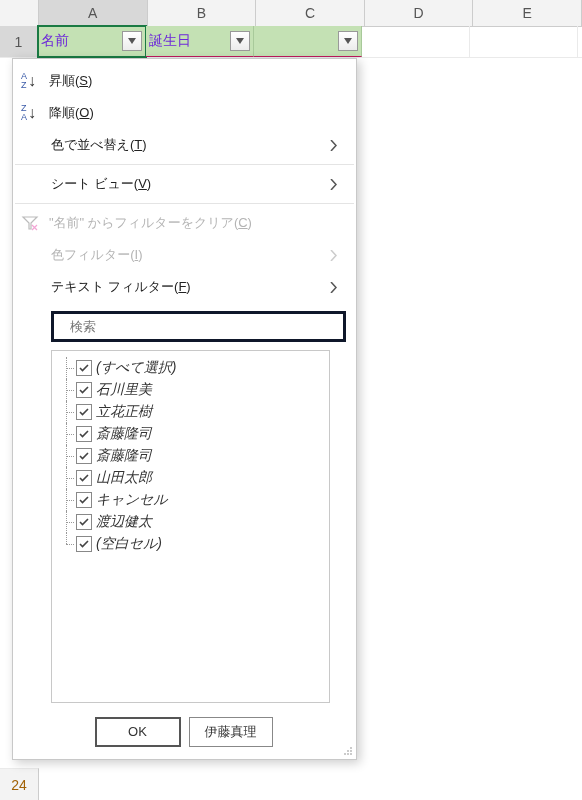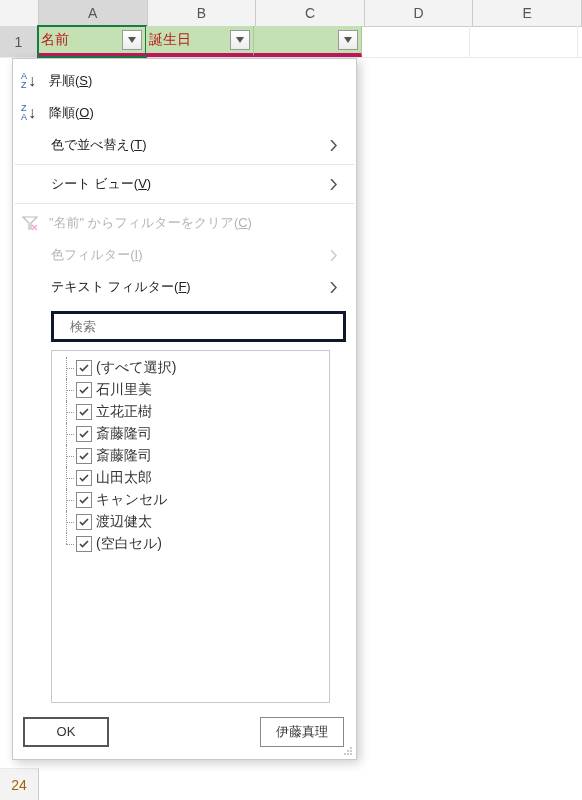--- a/index.html
+++ b/index.html
@@ -70,22 +70,22 @@
     border-right: 1px solid #eaeaea;
     display: flex; align-items: center;
     padding: 0 3px;
     font-size: 14px;
     position: relative;
     box-sizing: border-box;
   }
   .cell.header {
     background: #c4e1b4;
     border-right: 1px solid #a8c99a;
-    border-bottom: 4px solid #be185d;
-    color: #b91c1c;
+    border-bottom: 1px solid #be185d;
+    color: #6d28d9;
   }
   .cell.header .txt { flex: 1 1 auto; }
   .cell.header.selected {
     outline: 2px solid #1a7a43;
     outline-offset: -1px;
   }
   .filter-btn {
     width: 18px; height: 18px;
     border: 1px solid #999;
     background: linear-gradient(#fff,#ececec);
@@ -152,20 +152,21 @@
     color: #888;
   }
 
   
   .tree-wrap {
     margin: 4px 26px 6px 38px;
     flex: 1 1 auto;
     border: 1px solid #c8c8c8;
     overflow: auto;
     padding: 6px 6px;
+    font-style: italic;
   }
   .tree-item {
     display: flex; align-items: center;
     height: 22px;
     font-size: 14px;
     color:#333;
   }
   .tree-line {
     width: 18px; height: 22px;
     position: relative;
@@ -192,21 +193,21 @@
     display:flex; align-items:center; justify-content:center;
     margin-right: 4px;
     flex:0 0 auto;
   }
   .check svg { width:10px; height:8px; display:block; }
 
   
   .btn-row {
     display:flex;
     gap: 8px;
-    justify-content:space-between;
+    justify-content:center;
     padding: 8px 12px 12px 10px;
   }
   .btn {
     min-width: 54px;
     padding: 5px 14px;
     border: 1px solid #888;
     background:#fff;
     font-size: 13px;
     text-align:center;
   }

